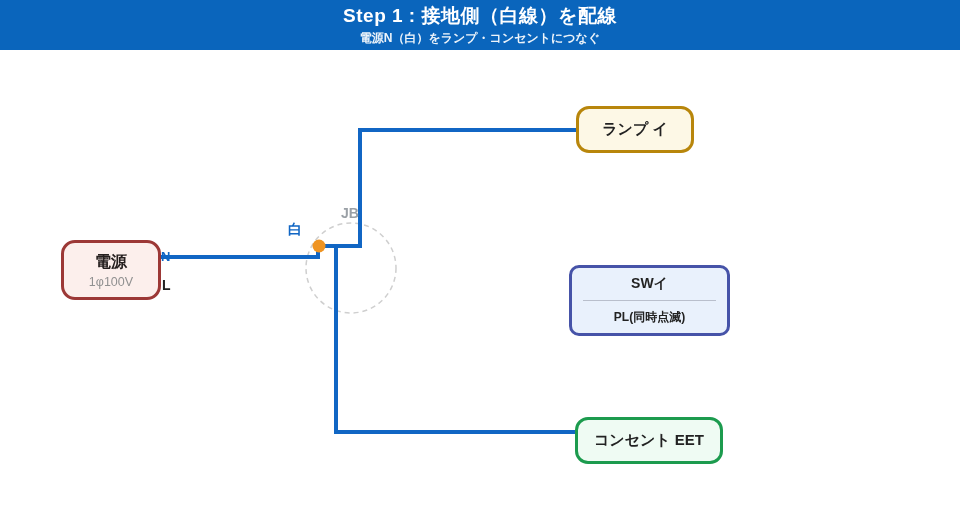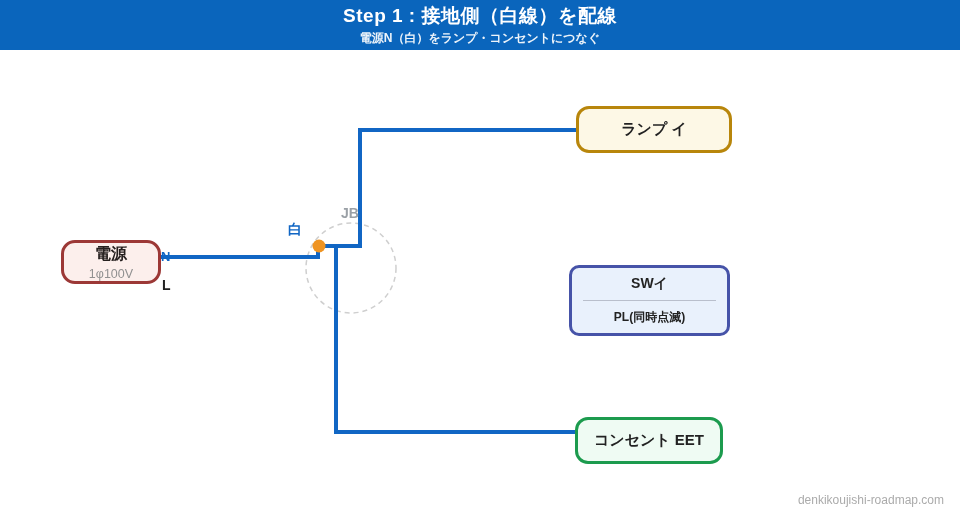--- a/index.html
+++ b/index.html
@@ -16,27 +16,27 @@
   .header .title{font-size:19px;font-weight:bold;letter-spacing:.5px;}
   .header .subtitle{font-size:12px;font-weight:bold;color:rgba(255,255,255,.93);}
   
   svg.wires{position:absolute;left:0;top:0;width:960px;height:520px;}
   
   .box{
     position:absolute;display:flex;flex-direction:column;align-items:center;
     justify-content:center;box-sizing:border-box;color:#222;
   }
   .box-power{
-    left:61px;top:240px;width:100px;height:44px;border:3px solid #9c3836;
+    left:61px;top:240px;width:100px;height:60px;border:3px solid #9c3836;
     border-radius:14px;background:#fcefec;gap:2px;
   }
   .box-power .box-title{font-size:16px;font-weight:bold;color:#26201f;}
   .box-power .box-sub{font-size:12.5px;font-weight:normal;color:#919191;}
   .box-lamp{
-    left:576px;top:106px;width:156px;height:47px;border:3px solid #b8860b;
+    left:576px;top:106px;width:118px;height:47px;border:3px solid #b8860b;
     border-radius:13px;background:#fdf8e6;
   }
   .box-lamp .box-title{font-size:15px;font-weight:bold;}
   .box-switch{
     left:569px;top:265px;width:161px;height:71px;border:3px solid #4653a8;
     border-radius:10px;background:#e9f1fc;padding:0;
   }
   .box-switch .row{flex:1;display:flex;align-items:center;justify-content:center;width:100%;}
   .box-switch .box-title{font-size:14px;font-weight:bold;}
   .box-switch .box-sub{font-size:12px;font-weight:bold;}
@@ -96,15 +96,14 @@
     <div class="divider"></div>
     <div class="row">
       <div class="box-sub">PL(同時点滅)</div>
     </div>
   </div>
 
   <div class="box box-outlet">
     <div class="box-title">コンセント EET</div>
   </div>
 
-  <div class="watermark">denkikoujishi-roadmap.com</div>
 
 </div>
 
 </body></html>

